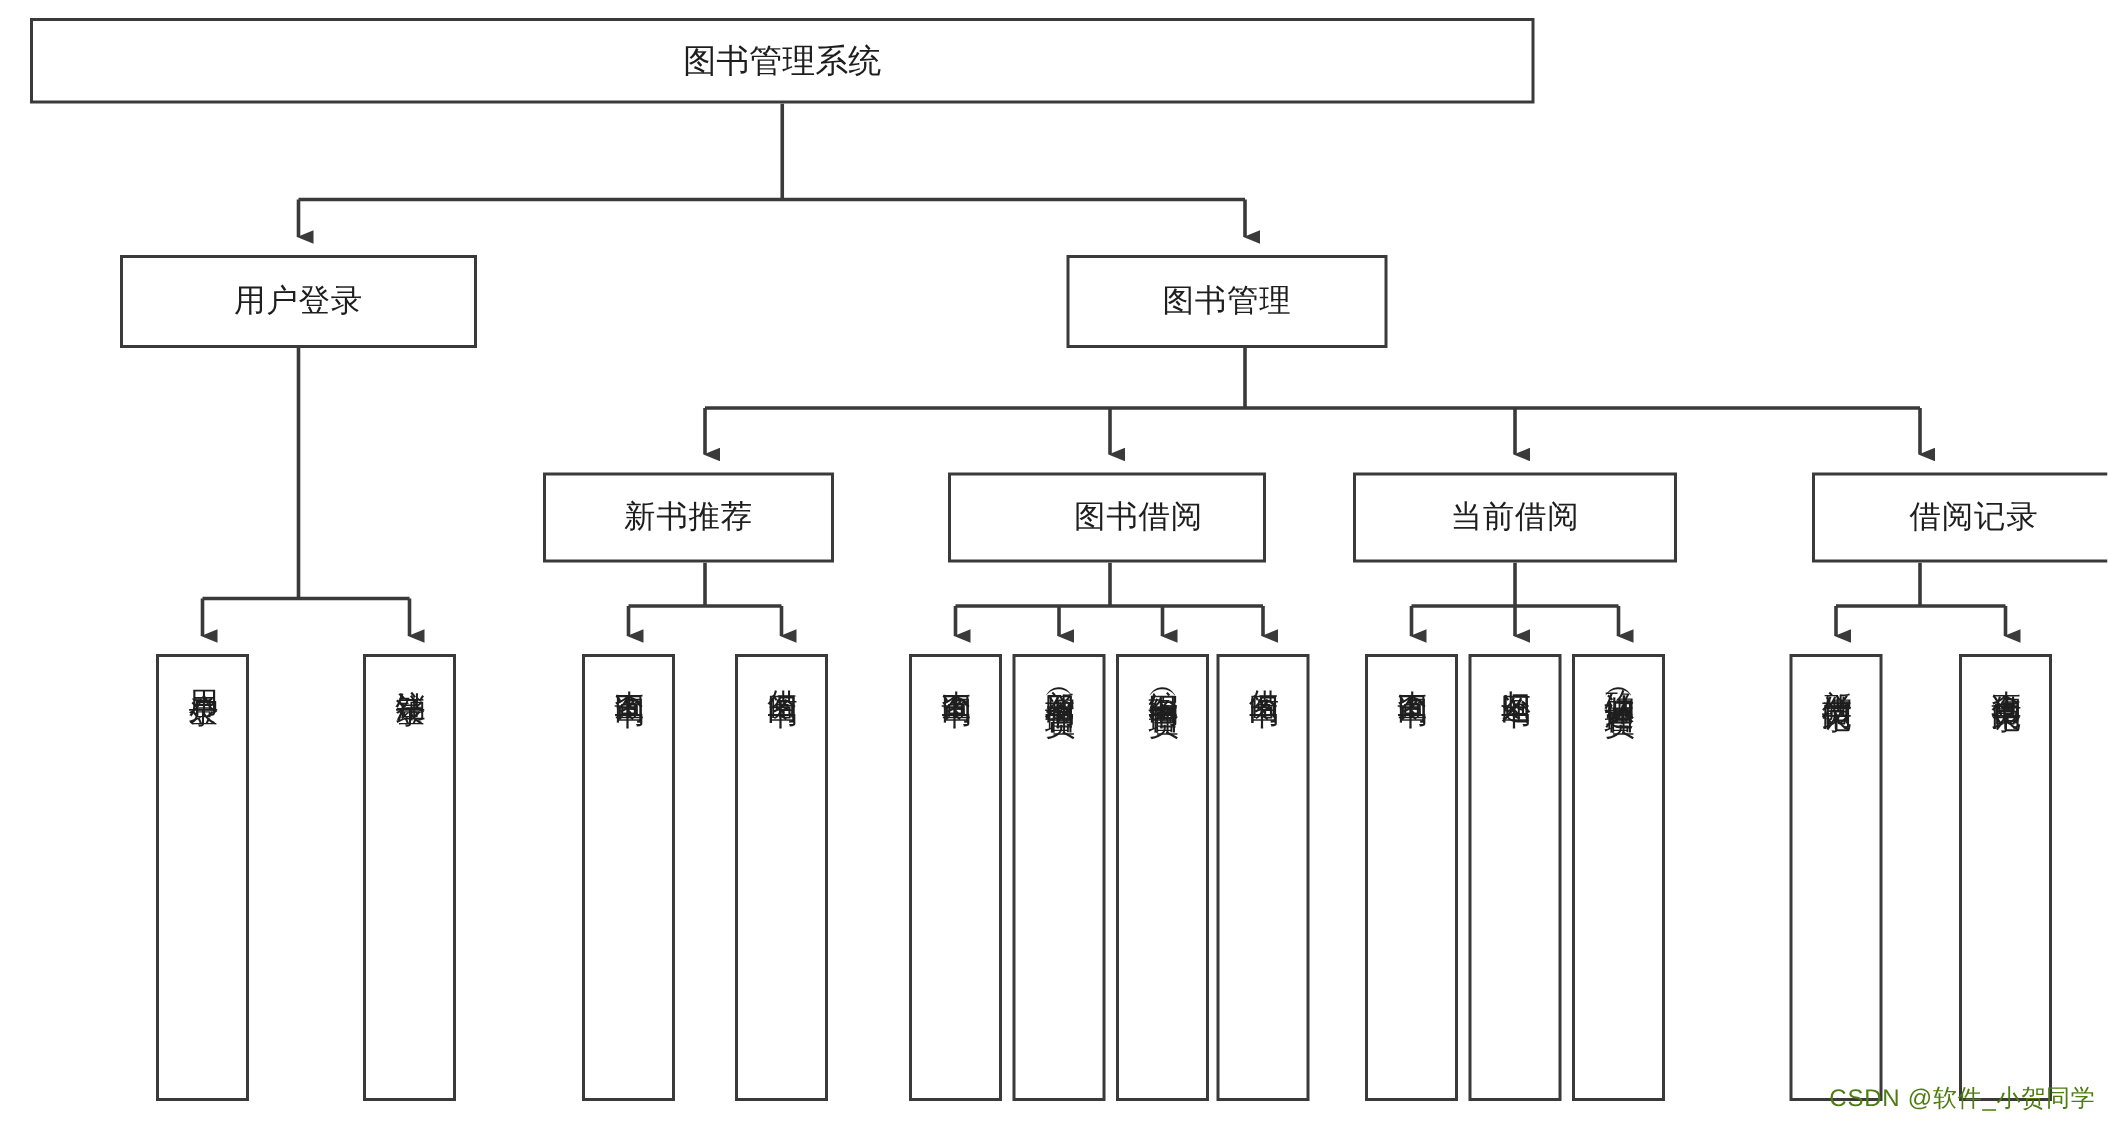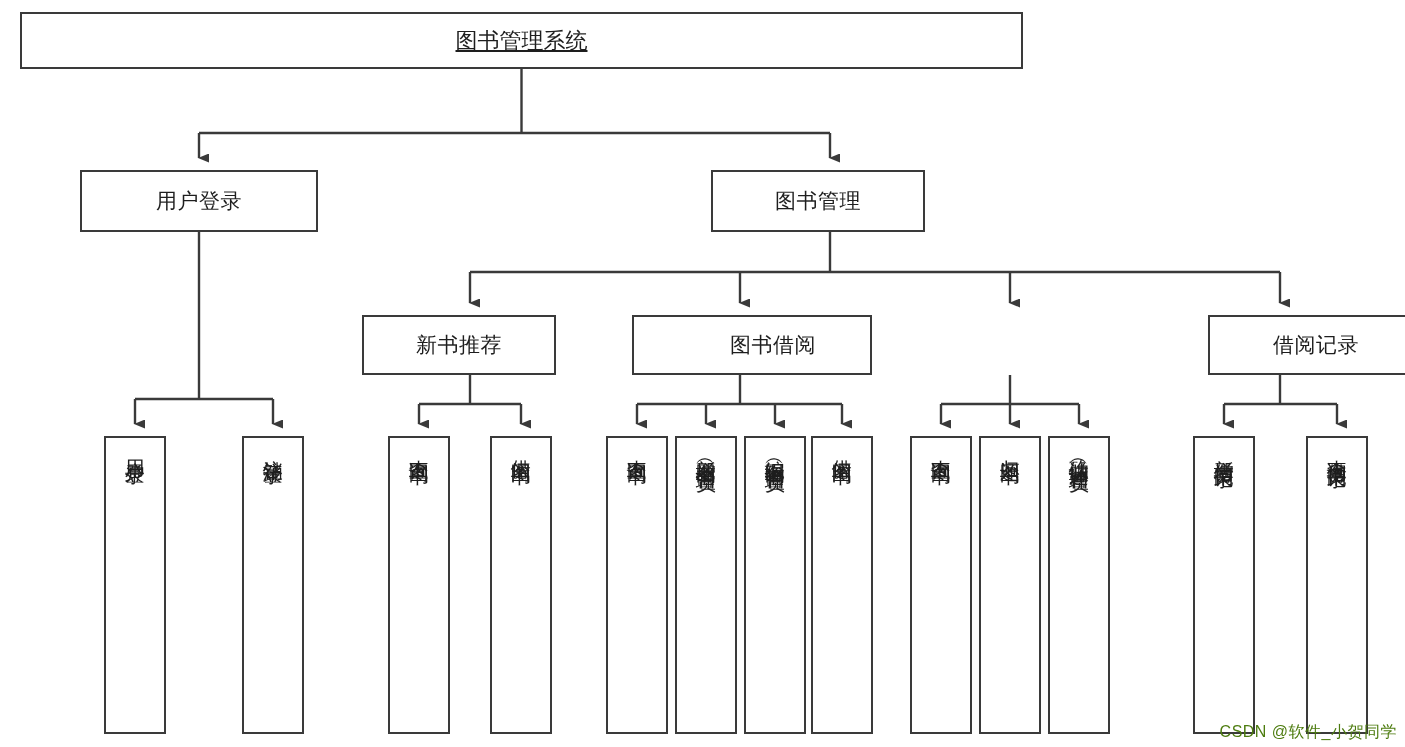--- a/index.html
+++ b/index.html
@@ -37,21 +37,20 @@
     color: #1e1e1e;
     text-align: center;
   }
   .node.h-node {
     font-size: 21px;
     letter-spacing: 0.5px;
     line-height: 1.1;
   }
   .node.root-node {
     font-size: 22px;
-    text-decoration: underline;
   }
   .node.leaf-node {
     align-items: flex-start;
     justify-content: center;
     padding-top: 6px;
   }
   .vtext {
     writing-mode: vertical-rl;
     text-orientation: upright;
     -webkit-writing-mode: vertical-rl;
@@ -135,22 +134,25 @@
   <div class="node h-node" style="left:80px; top:170px; width:238px; height:62px;">
     <span>用户登录</span>
   </div>
   <div class="node h-node" style="left:711px; top:170px; width:214px; height:62px;">
     <span>图书管理</span>
   </div>
 
   <div class="node h-node" style="left:362px; top:315px; width:194px; height:60px;">
     <span>新书推荐</span>
   </div>
-  <div class="node h-node" style="left:632px; top:315px; width:240px; height:60px;padding-left:42px;">
+  <div class="node h-node" style="left:632px; top:315px; width:212px; height:60px;padding-left:42px;">
     <span>图书借阅</span>
+  </div>
+  <div class="node h-node" style="left:902px; top:315px; width:216px; height:60px;">
+    <span>当前借阅</span>
   </div>
   <div class="node h-node" style="left:1172px; top:315px; width:216px; height:60px;margin-left:36px;">
     <span>借阅记录</span>
   </div>
 
   <div class="node leaf-node" style="left:104px; top:436px; width:62px; height:298px;">
     <span class="vtext">用户登录</span>
   </div>
   <div class="node leaf-node" style="left:242px; top:436px; width:62px; height:298px;">
     <span class="vtext">注销登录</span>

